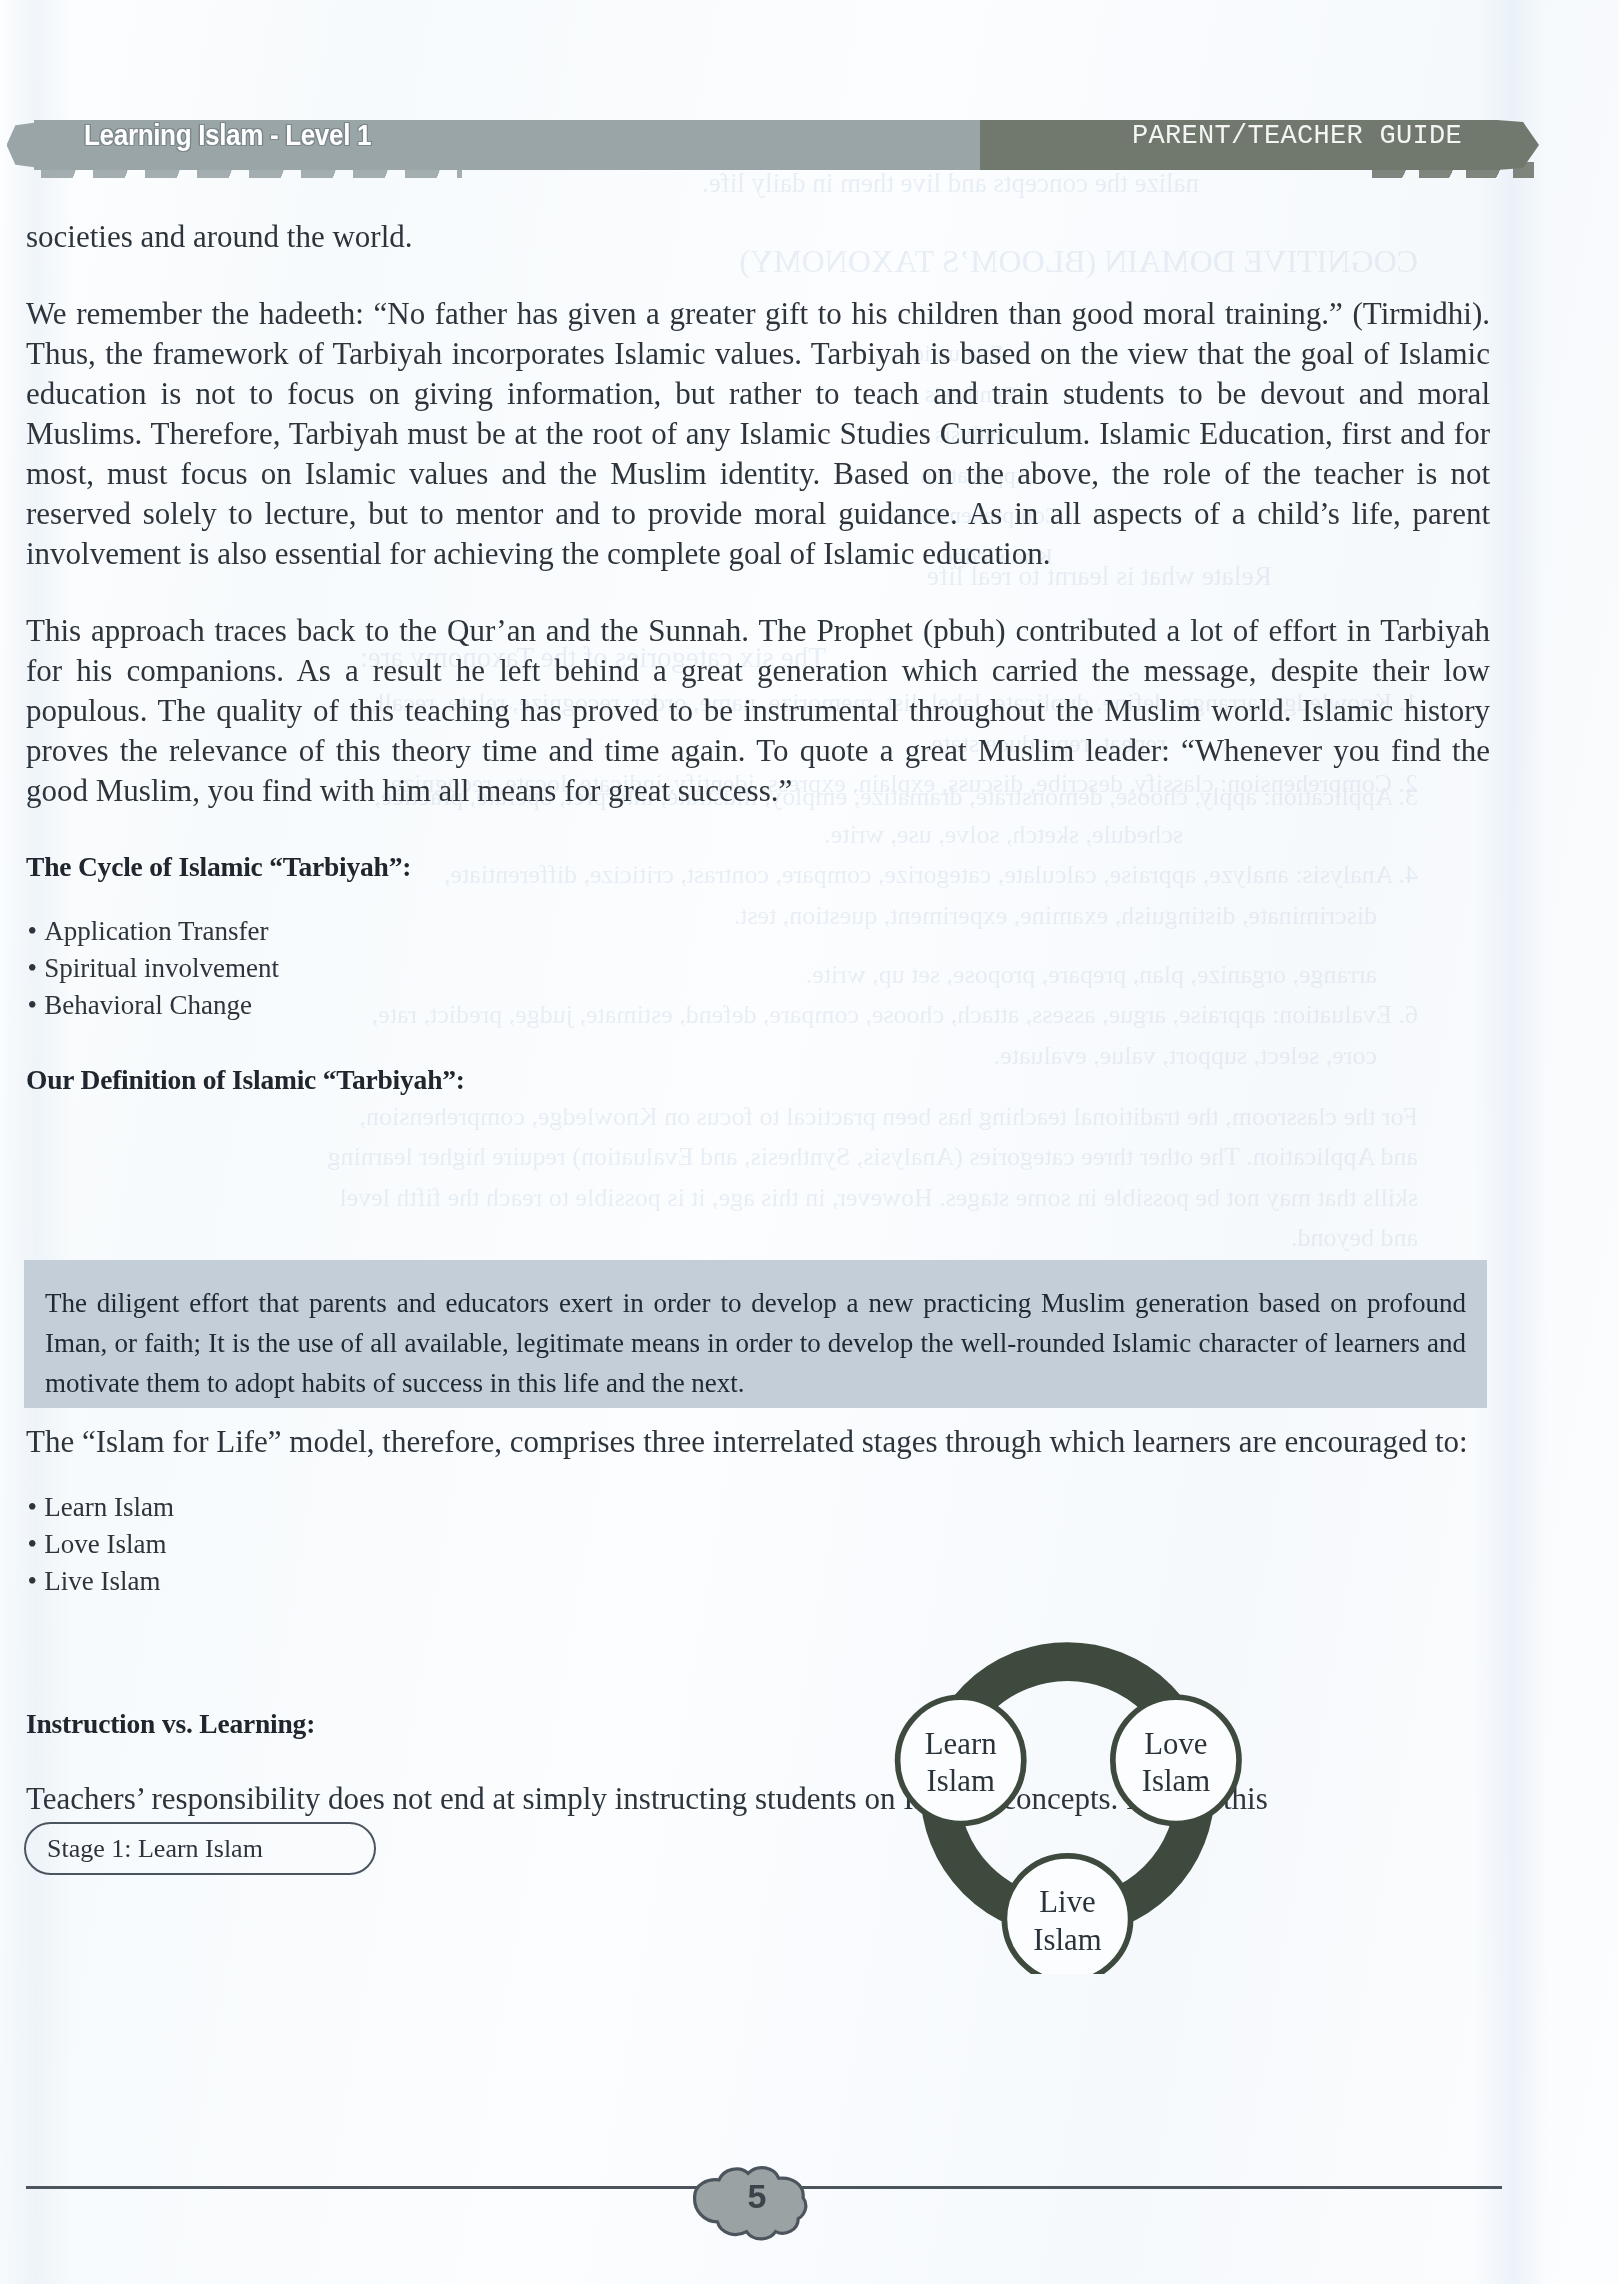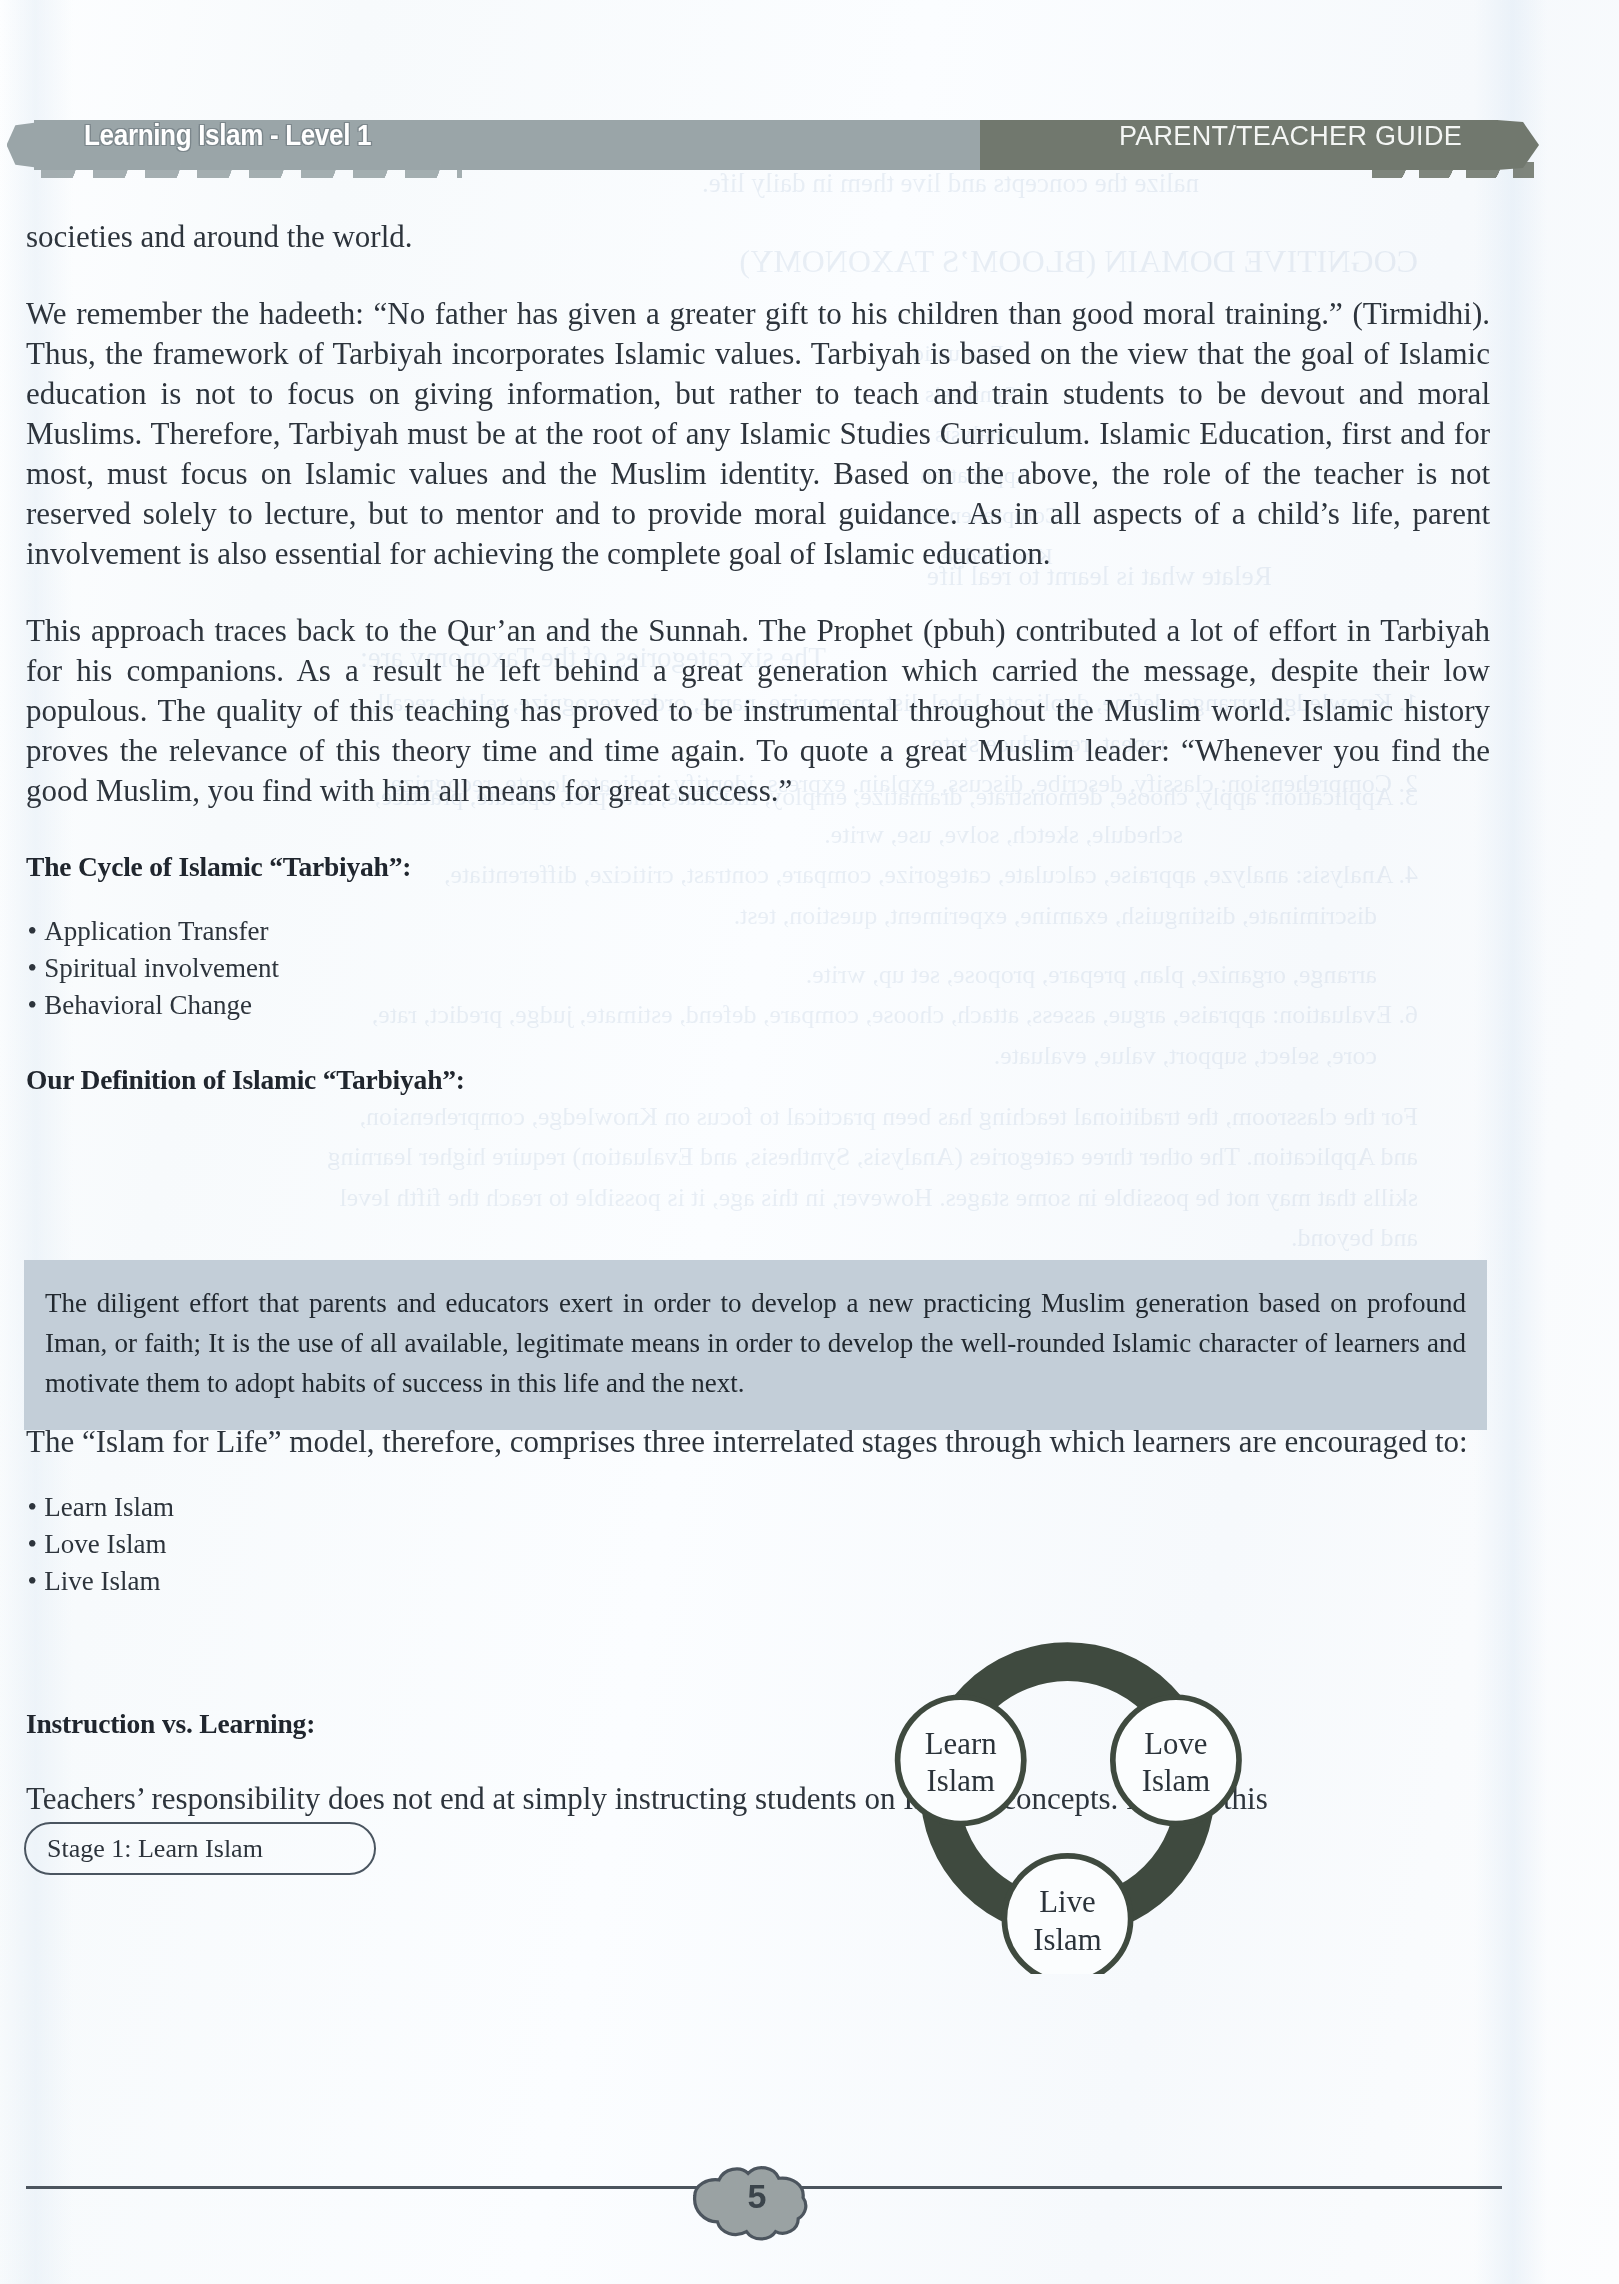--- a/index.html
+++ b/index.html
@@ -118,21 +118,21 @@
       -1.3px -1.3px 0 #7c878c, 1.3px -1.3px 0 #7c878c,
       -1.3px  1.3px 0 #7c878c, 1.3px  1.3px 0 #7c878c,
        0 0 0.8px #7c878c;
     transform-origin: left center;
     scale: 0.95 1.05;
   }
   .banner-title-right {
     position: absolute;
     right: 36px; top: 50%;
     transform: translateY(-52%);
-    font-family: Liberation Sans, sans-serif;
+    font-family: Liberation Mono, monospace;
     font-weight: normal;
     font-size: 27px;
     letter-spacing: 0.3px;
     color: #f4f6f4;
   }
 
   
   .content {
     position: absolute;
     left: 26px;
@@ -180,21 +180,21 @@
     padding-left: 1.6px;
   }
   ul.bul li .dot { margin-right: 7.3px; }
 
   
   .definition {
     position: absolute;
     left: 24px;
     top: 1260px;
     width: 1463px;
-    padding: 23px 21px 27px 21px;
+    padding: 23px 21px 5px 21px;
     background: #c3ced8;
     font-size: 27px;
     line-height: 40px;
     text-align: justify;
     color: #222930;
   }
 
   
   .stage-pill {
     position: absolute;

